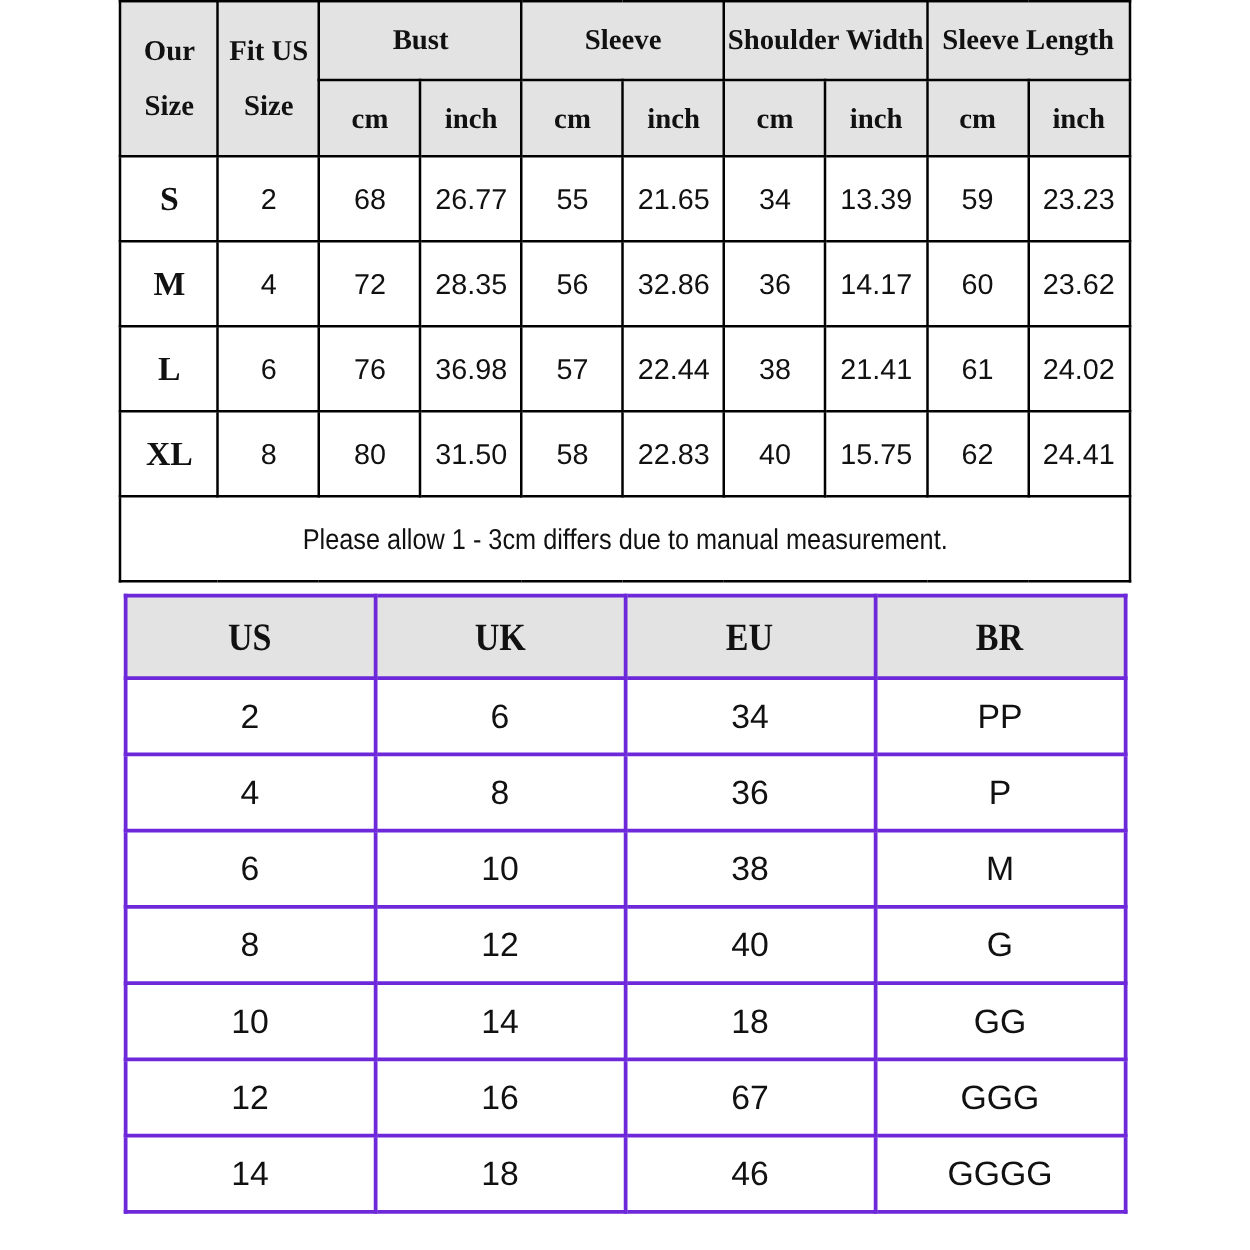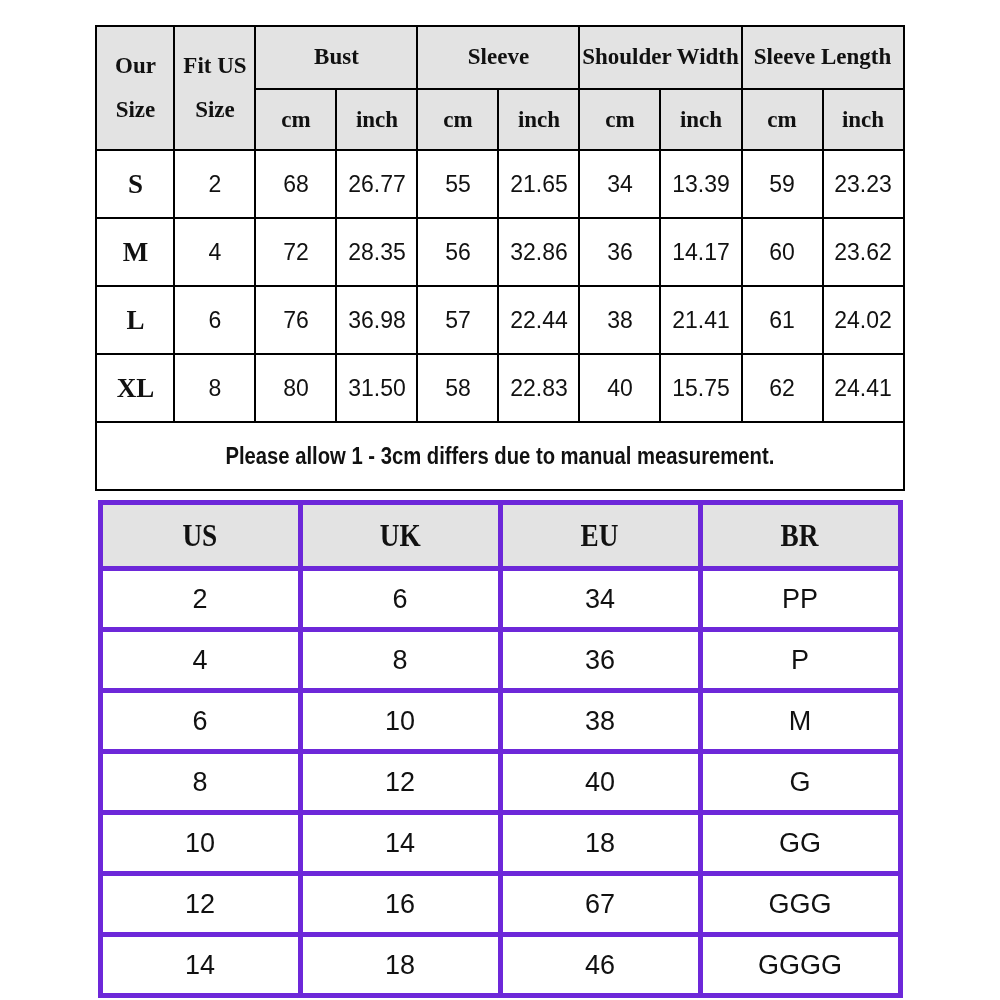--- a/index.html
+++ b/index.html
@@ -5,21 +5,20 @@
   html, body {
     margin: 0;
     padding: 0;
     background: #ffffff;
     width: 1000px;
     height: 1000px;
     color: #111111;
   }
   .page {
     width: 1000px;
-    padding-top: 25px;
     box-sizing: border-box;
   }
   table {
     border-collapse: collapse;
     margin: 0 auto;
     table-layout: fixed;
     background: #ffffff;
   }
 
   
@@ -50,38 +49,38 @@
     font-size: 27px;
     background: #ffffff;
   }
   .size-table tbody td {
     font-family: "Liberation Sans", sans-serif;
     font-size: 23px;
   }
   .note-row td {
     height: 47px;
     font-family: "Liberation Serif", serif;
-    font-weight: bold;
+    font-weight: normal;
     font-size: 19px;
   }
   .condensed {
     display: inline-block;
     transform: scaleX(0.88);
     transform-origin: center;
     white-space: nowrap;
   }
 
   
   .conv-table {
     width: 802px;
     margin-top: 9px;
     border: 2px solid #000;
   }
   .conv-table th, .conv-table td {
-    border: 5px solid #6d28d9;
+    border: 3px solid #6d28d9;
     text-align: center;
     vertical-align: middle;
     padding: 0;
   }
   .conv-table thead tr { height: 66px; }
   .conv-table thead th {
     background: #e3e3e3;
     font-family: "Liberation Serif", serif;
     font-weight: bold;
     font-size: 31px;

